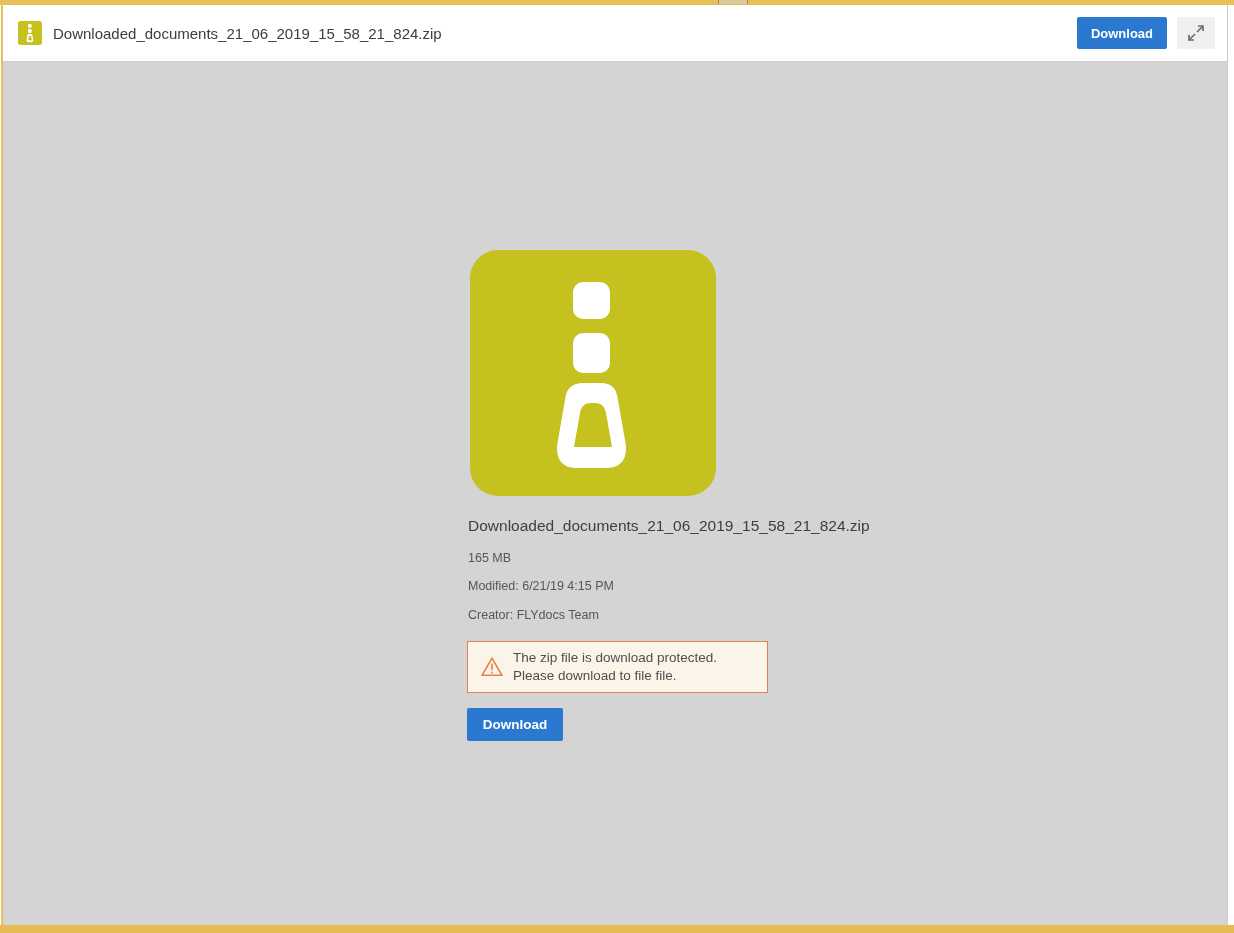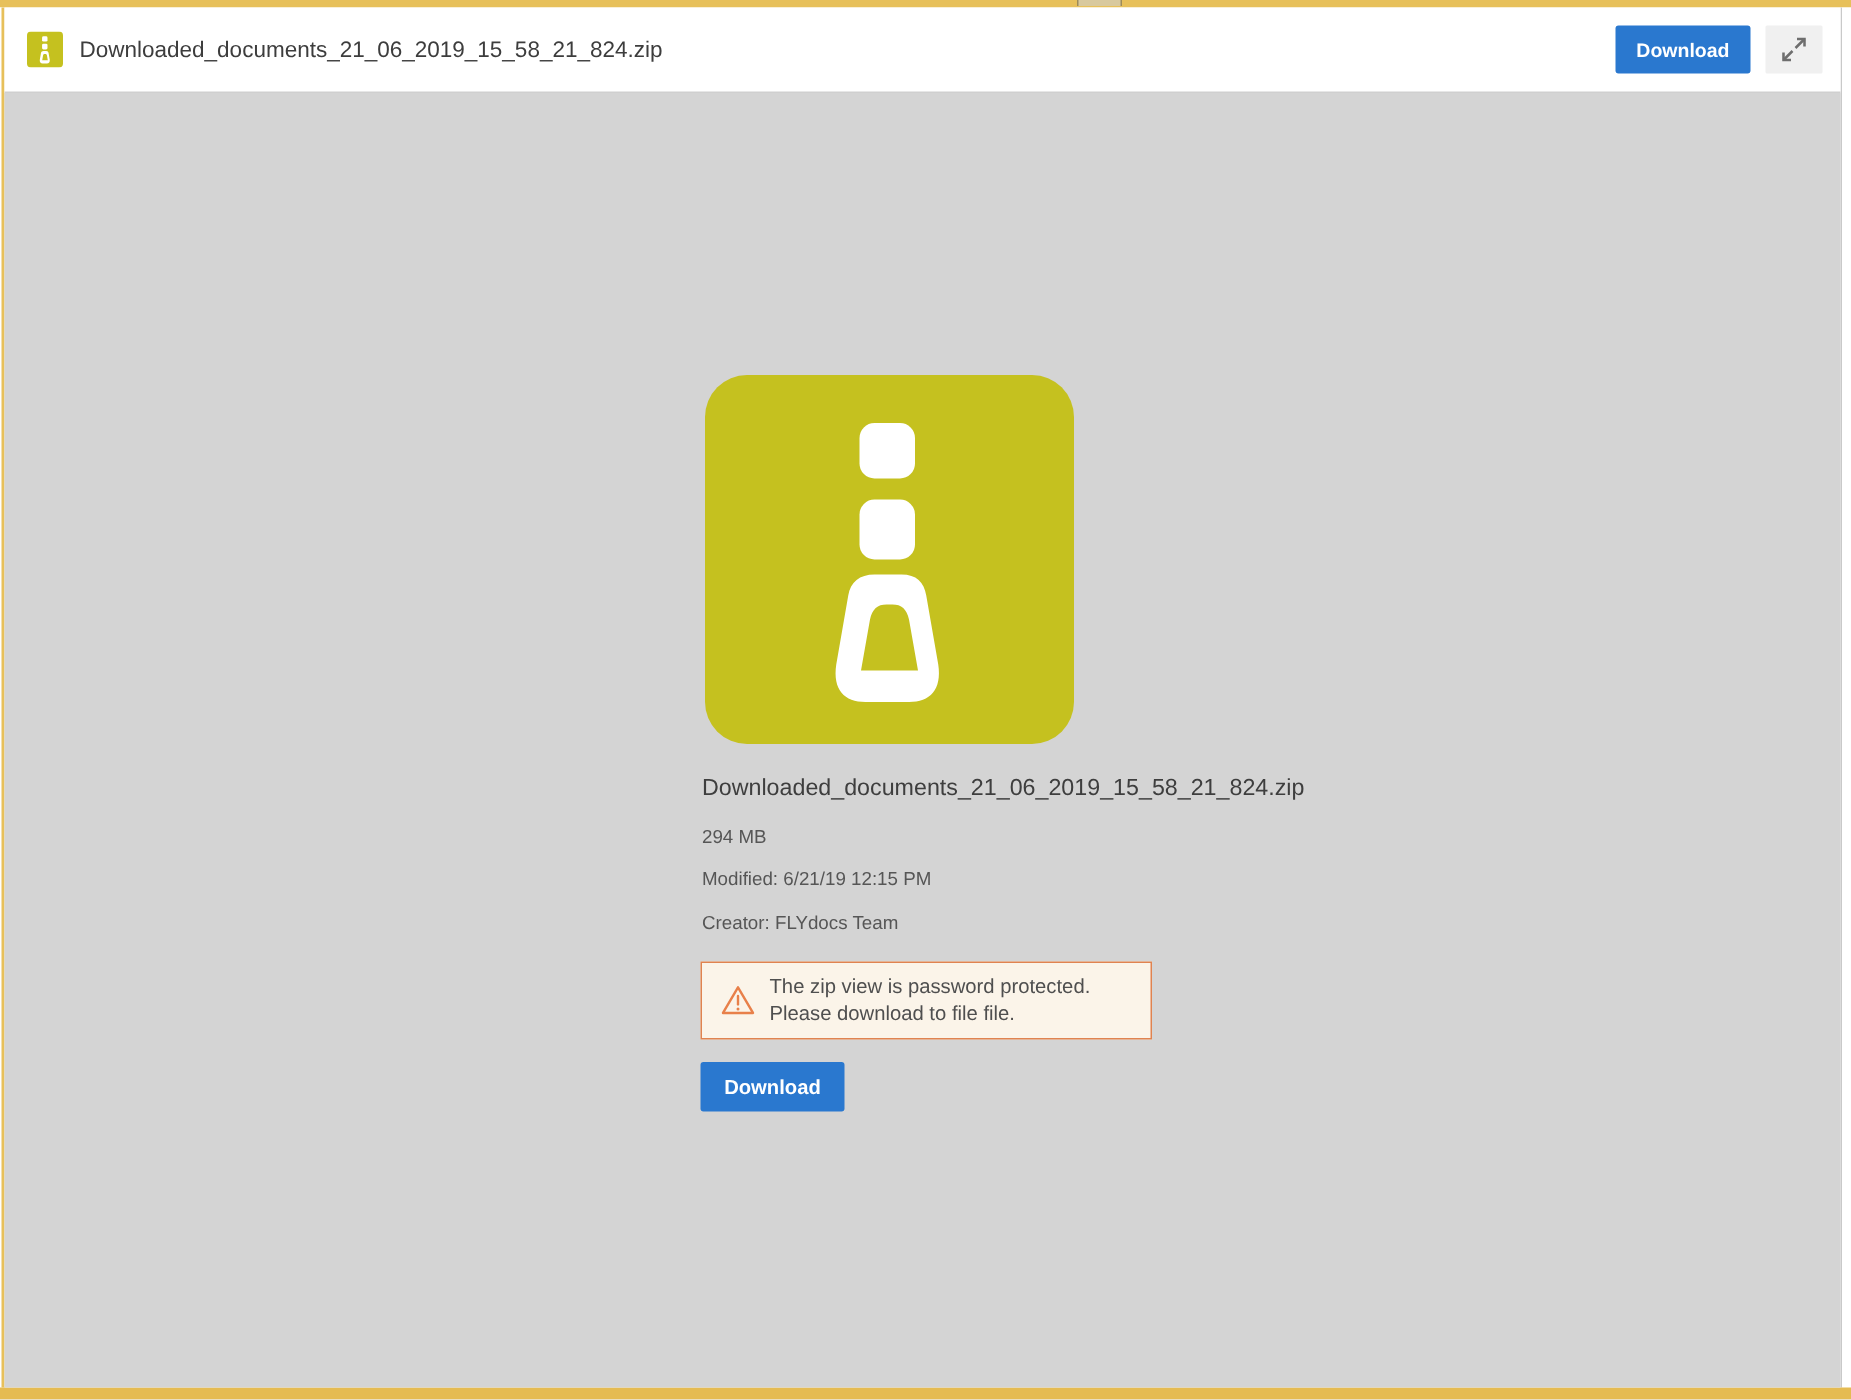--- a/index.html
+++ b/index.html
@@ -104,31 +104,31 @@
 <div class="main">
 
   <svg class="big-icon" viewBox="0 0 246 246" aria-hidden="true">
     <rect x="0" y="0" width="246" height="246" rx="28" fill="#c5c11f"></rect>
     <rect x="103" y="32" width="37" height="37" rx="10" fill="#ffffff"></rect>
     <rect x="103" y="83" width="37" height="40" rx="10" fill="#ffffff"></rect>
     <path fill="#ffffff" fill-rule="evenodd" d="M113 133 H131 C141 133 146 138 147.5 147 L155.5 193 C158 210 150 218 136 218 H107 C93 218 85 210 87.5 193 L95.5 147 C97 138 103 133 113 133 Z M104 197 L110 163 C111.5 156 115 153 121 153 H125 C131 153 134.5 156 136 163 L142 197 Z"></path>
   </svg>
 
   <div class="file-name">Downloaded_documents_21_06_2019_15_58_21_824.zip</div>
-  <div class="meta meta-size">294 MB</div>
-  <div class="meta meta-modified">Modified: 6/21/19 12:15 PM</div>
+  <div class="meta meta-size">165 MB</div>
+  <div class="meta meta-modified">Modified: 6/21/19 4:15 PM</div>
   <div class="meta meta-creator">Creator: FLYdocs Team</div>
 
   <div class="warning-box">
     <svg class="warning-icon" viewBox="0 0 24 22" fill="none" aria-hidden="true">
       <path d="M12 2.2 L22 19.3 H2 Z" stroke="#e8804a" stroke-width="1.6" stroke-linejoin="round"></path>
       <line x1="12" y1="8" x2="12" y2="13.6" stroke="#e8804a" stroke-width="1.6" stroke-linecap="round"></line>
       <circle cx="12" cy="16.6" r="1" fill="#e8804a"></circle>
     </svg>
     <div class="warning-text">
-      <div>The zip view is password protected.</div>
+      <div>The zip file is download protected.</div>
       <div>Please download to file file.</div>
     </div>
   </div>
 
   <button class="btn-download-main">Download</button>
 
 </div>
 
 </body></html>

